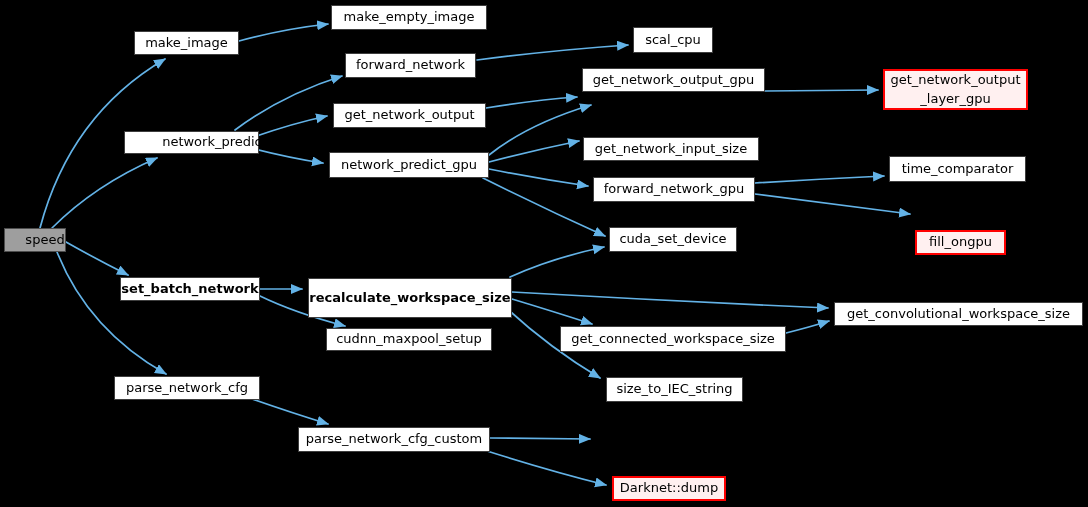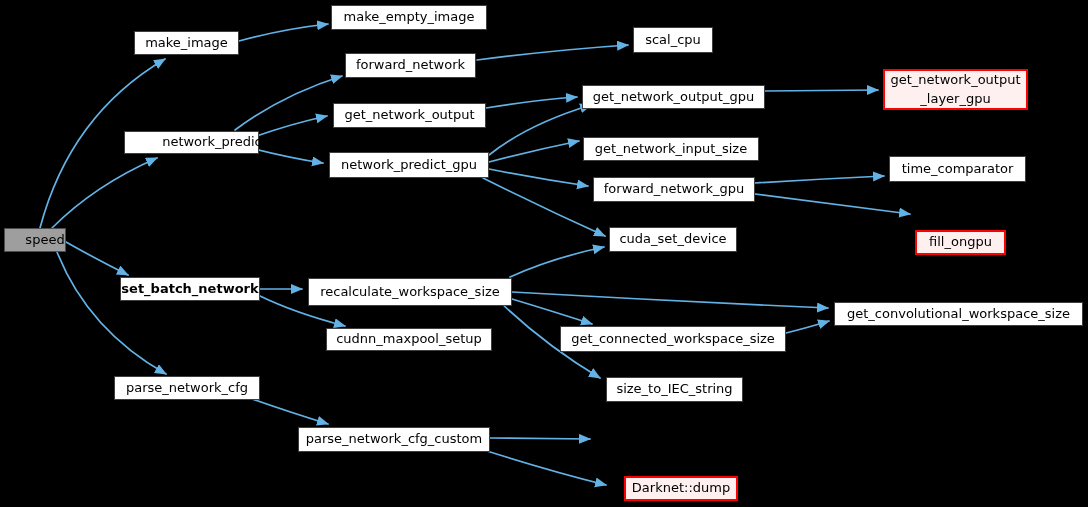--- a/index.html
+++ b/index.html
@@ -61,30 +61,30 @@
   <div id="node-layer">
       <div class="node root" style="left: 4px; top: 228px; width: 62px; height: 24px; padding-left: 20px;">speed</div>
       <div class="node" style="left: 134px; top: 31px; width: 105px; height: 24px;">make_image</div>
       <div class="node" style="left: 124px; top: 131px; width: 135px; height: 23px; padding-left: 46px;">network_predict</div>
       <div class="node" style="left: 120px; top: 277px; width: 140px; height: 24px; font-weight: bold;">set_batch_network</div>
       <div class="node" style="left: 114px; top: 376px; width: 146px; height: 24px;">parse_network_cfg</div>
       <div class="node" style="left: 331px; top: 5px; width: 156px; height: 25px;">make_empty_image</div>
       <div class="node" style="left: 345px; top: 53px; width: 131px; height: 25px;">forward_network</div>
       <div class="node" style="left: 333px; top: 103px; width: 153px; height: 25px;">get_network_output</div>
       <div class="node" style="left: 329px; top: 152px; width: 160px; height: 26px;">network_predict_gpu</div>
-      <div class="node" style="left: 308px; top: 278px; width: 204px; height: 28px;">recalculate_workspace_size</div>
+      <div class="node" style="left: 308px; top: 278px; width: 204px; height: 40px; font-weight: bold;">recalculate_workspace_size</div>
       <div class="node" style="left: 326px; top: 328px; width: 166px; height: 23px;">cudnn_maxpool_setup</div>
       <div class="node" style="left: 298px; top: 427px; width: 192px; height: 25px;">parse_network_cfg_custom</div>
       <div class="node" style="left: 633px; top: 27px; width: 80px; height: 26px;">scal_cpu</div>
-      <div class="node" style="left: 582px; top: 85px; width: 183px; height: 24px;">get_network_output_gpu</div>
+      <div class="node" style="left: 582px; top: 68px; width: 183px; height: 24px;">get_network_output_gpu</div>
       <div class="node" style="left: 583px; top: 137px; width: 176px; height: 24px;">get_network_input_size</div>
       <div class="node" style="left: 593px; top: 177px; width: 162px; height: 25px;">forward_network_gpu</div>
       <div class="node" style="left: 609px; top: 227px; width: 128px; height: 25px;">cuda_set_device</div>
       <div class="node" style="left: 560px; top: 326px; width: 226px; height: 26px;">get_connected_workspace_size</div>
       <div class="node" style="left: 606px; top: 377px; width: 137px; height: 25px;">size_to_IEC_string</div>
-      <div class="node truncated" style="left: 612px; top: 476px; width: 114px; height: 25px; margin-left: 12px;">Darknet::dump</div>
+      <div class="node truncated" style="left: 612px; top: 476px; width: 114px; height: 25px;">Darknet::dump</div>
       <div class="node truncated" style="left: 883px; top: 69px; width: 145px; height: 41px;">get_network_output
 _layer_gpu</div>
       <div class="node" style="left: 889px; top: 156px; width: 137px; height: 26px;">time_comparator</div>
       <div class="node truncated" style="left: 915px; top: 190px; width: 91px; height: 25px; margin-top: 40px;">fill_ongpu</div>
       <div class="node" style="left: 834px; top: 302px; width: 249px; height: 24px;">get_convolutional_workspace_size</div>
     </div>
 </div>
 
 </body></html>

